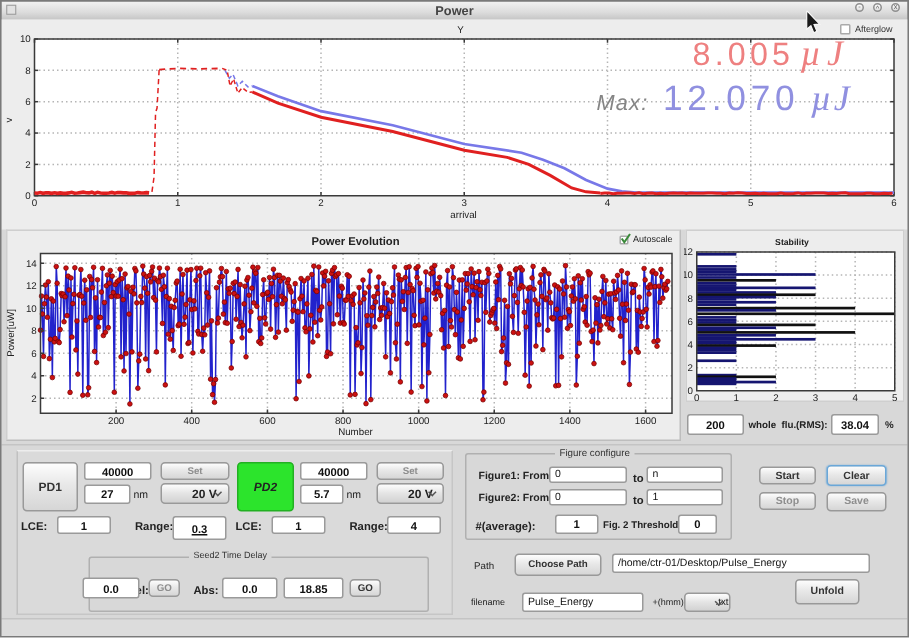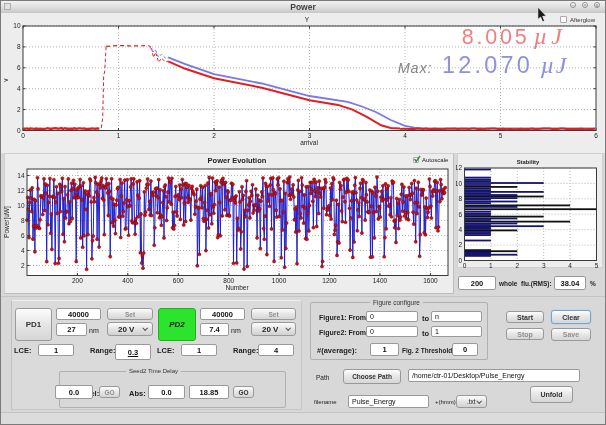--- a/index.html
+++ b/index.html
@@ -11,21 +11,21 @@
   border:1px solid #999; border-radius:3px; font-size:7px; font-weight:bold; color:#333;
   display:flex; align-items:center; justify-content:center; }
 .btn.dis { color:#8e8e8e; }
 .fld { position:absolute; background:#fff; border:1px solid #9a9a9a; border-radius:2px;
   font-size:7.5px; font-weight:bold; color:#111; display:flex; align-items:center;
   justify-content:center; }
 .fld.left { justify-content:flex-start; padding-left:3px; font-weight:normal; font-size:7px; }
 .lab { position:absolute; font-size:7.5px; font-weight:bold; color:#222; white-space:nowrap; }
 .drop { position:absolute; background:linear-gradient(#fdfdfd,#e4e4e4 50%,#d2d2d2);
   border:1px solid #999; border-radius:3px; font-size:8px; font-weight:bold; color:#222;
-  display:flex; align-items:center; padding-left:10px; }
+  display:flex; align-items:center; padding-left:20px; }
 .drop:after { content:""; position:absolute; right:5px; top:45%; width:3.4px; height:3.4px;
   border-right:1.3px solid #555; border-bottom:1.3px solid #555; transform:translateY(-40%) rotate(45deg); }
 .grp { position:absolute; border:1px solid #b0b0b0; background:#d8d8d8; border-radius:2px; }
 .grpt { position:absolute; font-size:6.5px; color:#333; background:#d8d8d8; padding:0 3px; }
 .cb { position:absolute; width:7px; height:7px; background:#fff; border:1px solid #aaa; border-radius:1px; }
 </style></head><body>
 
 <div style="position:absolute;left:0;top:0;width:606px;height:13px;
   background:linear-gradient(#f2f2f2,#dcdcdc 60%,#c6c6c6);border-top:1px solid #8a8a8a;
   border-left:1px solid #8a8a8a;border-right:1px solid #8a8a8a;"></div>
@@ -911,21 +911,21 @@
 <div class="drop" style="left:107px;top:322px;width:46px;height:14px;">20 V</div>
 <div class="lab" style="left:14px;top:346px;">LCE:</div>
 <div class="fld" style="left:38px;top:344px;width:36px;height:12px;">1</div>
 <div class="lab" style="left:90px;top:346px;">Range:</div>
 <div class="fld" style="left:115px;top:344px;width:36px;height:16px;text-decoration:underline;">0.3</div>
 
 <div class="btn" style="left:158px;top:308px;width:38px;height:33px;font-size:8px;
   background:#2ce42c;border-color:#22b022;color:#222;font-style:italic;">PD2</div>
 <div class="fld" style="left:200px;top:308px;width:45px;height:12px;">40000</div>
 <div class="btn dis" style="left:251px;top:308px;width:45px;height:12px;font-size:6.5px;">Set</div>
-<div class="fld" style="left:200px;top:323px;width:29px;height:13px;">7.4</div>
+<div class="fld" style="left:200px;top:323px;width:29px;height:13px;">5.7</div>
 <div class="lab" style="left:231px;top:327px;font-weight:normal;font-size:7px;">nm</div>
 <div class="drop" style="left:251px;top:322px;width:45px;height:14px;">20 V</div>
 <div class="lab" style="left:157px;top:346px;">LCE:</div>
 <div class="fld" style="left:181px;top:344px;width:36px;height:12px;">1</div>
 <div class="lab" style="left:233px;top:346px;">Range:</div>
 <div class="fld" style="left:258px;top:344px;width:36px;height:12px;">4</div>
 
 <div class="grp" style="left:59px;top:371px;width:227px;height:37px;"></div>
 <div class="grpt" style="left:126px;top:368px;font-size:6px;">Seed2 Time Delay</div>
 <div class="lab" style="left:37px;top:389px;padding-left:48px;">Rel:</div>

